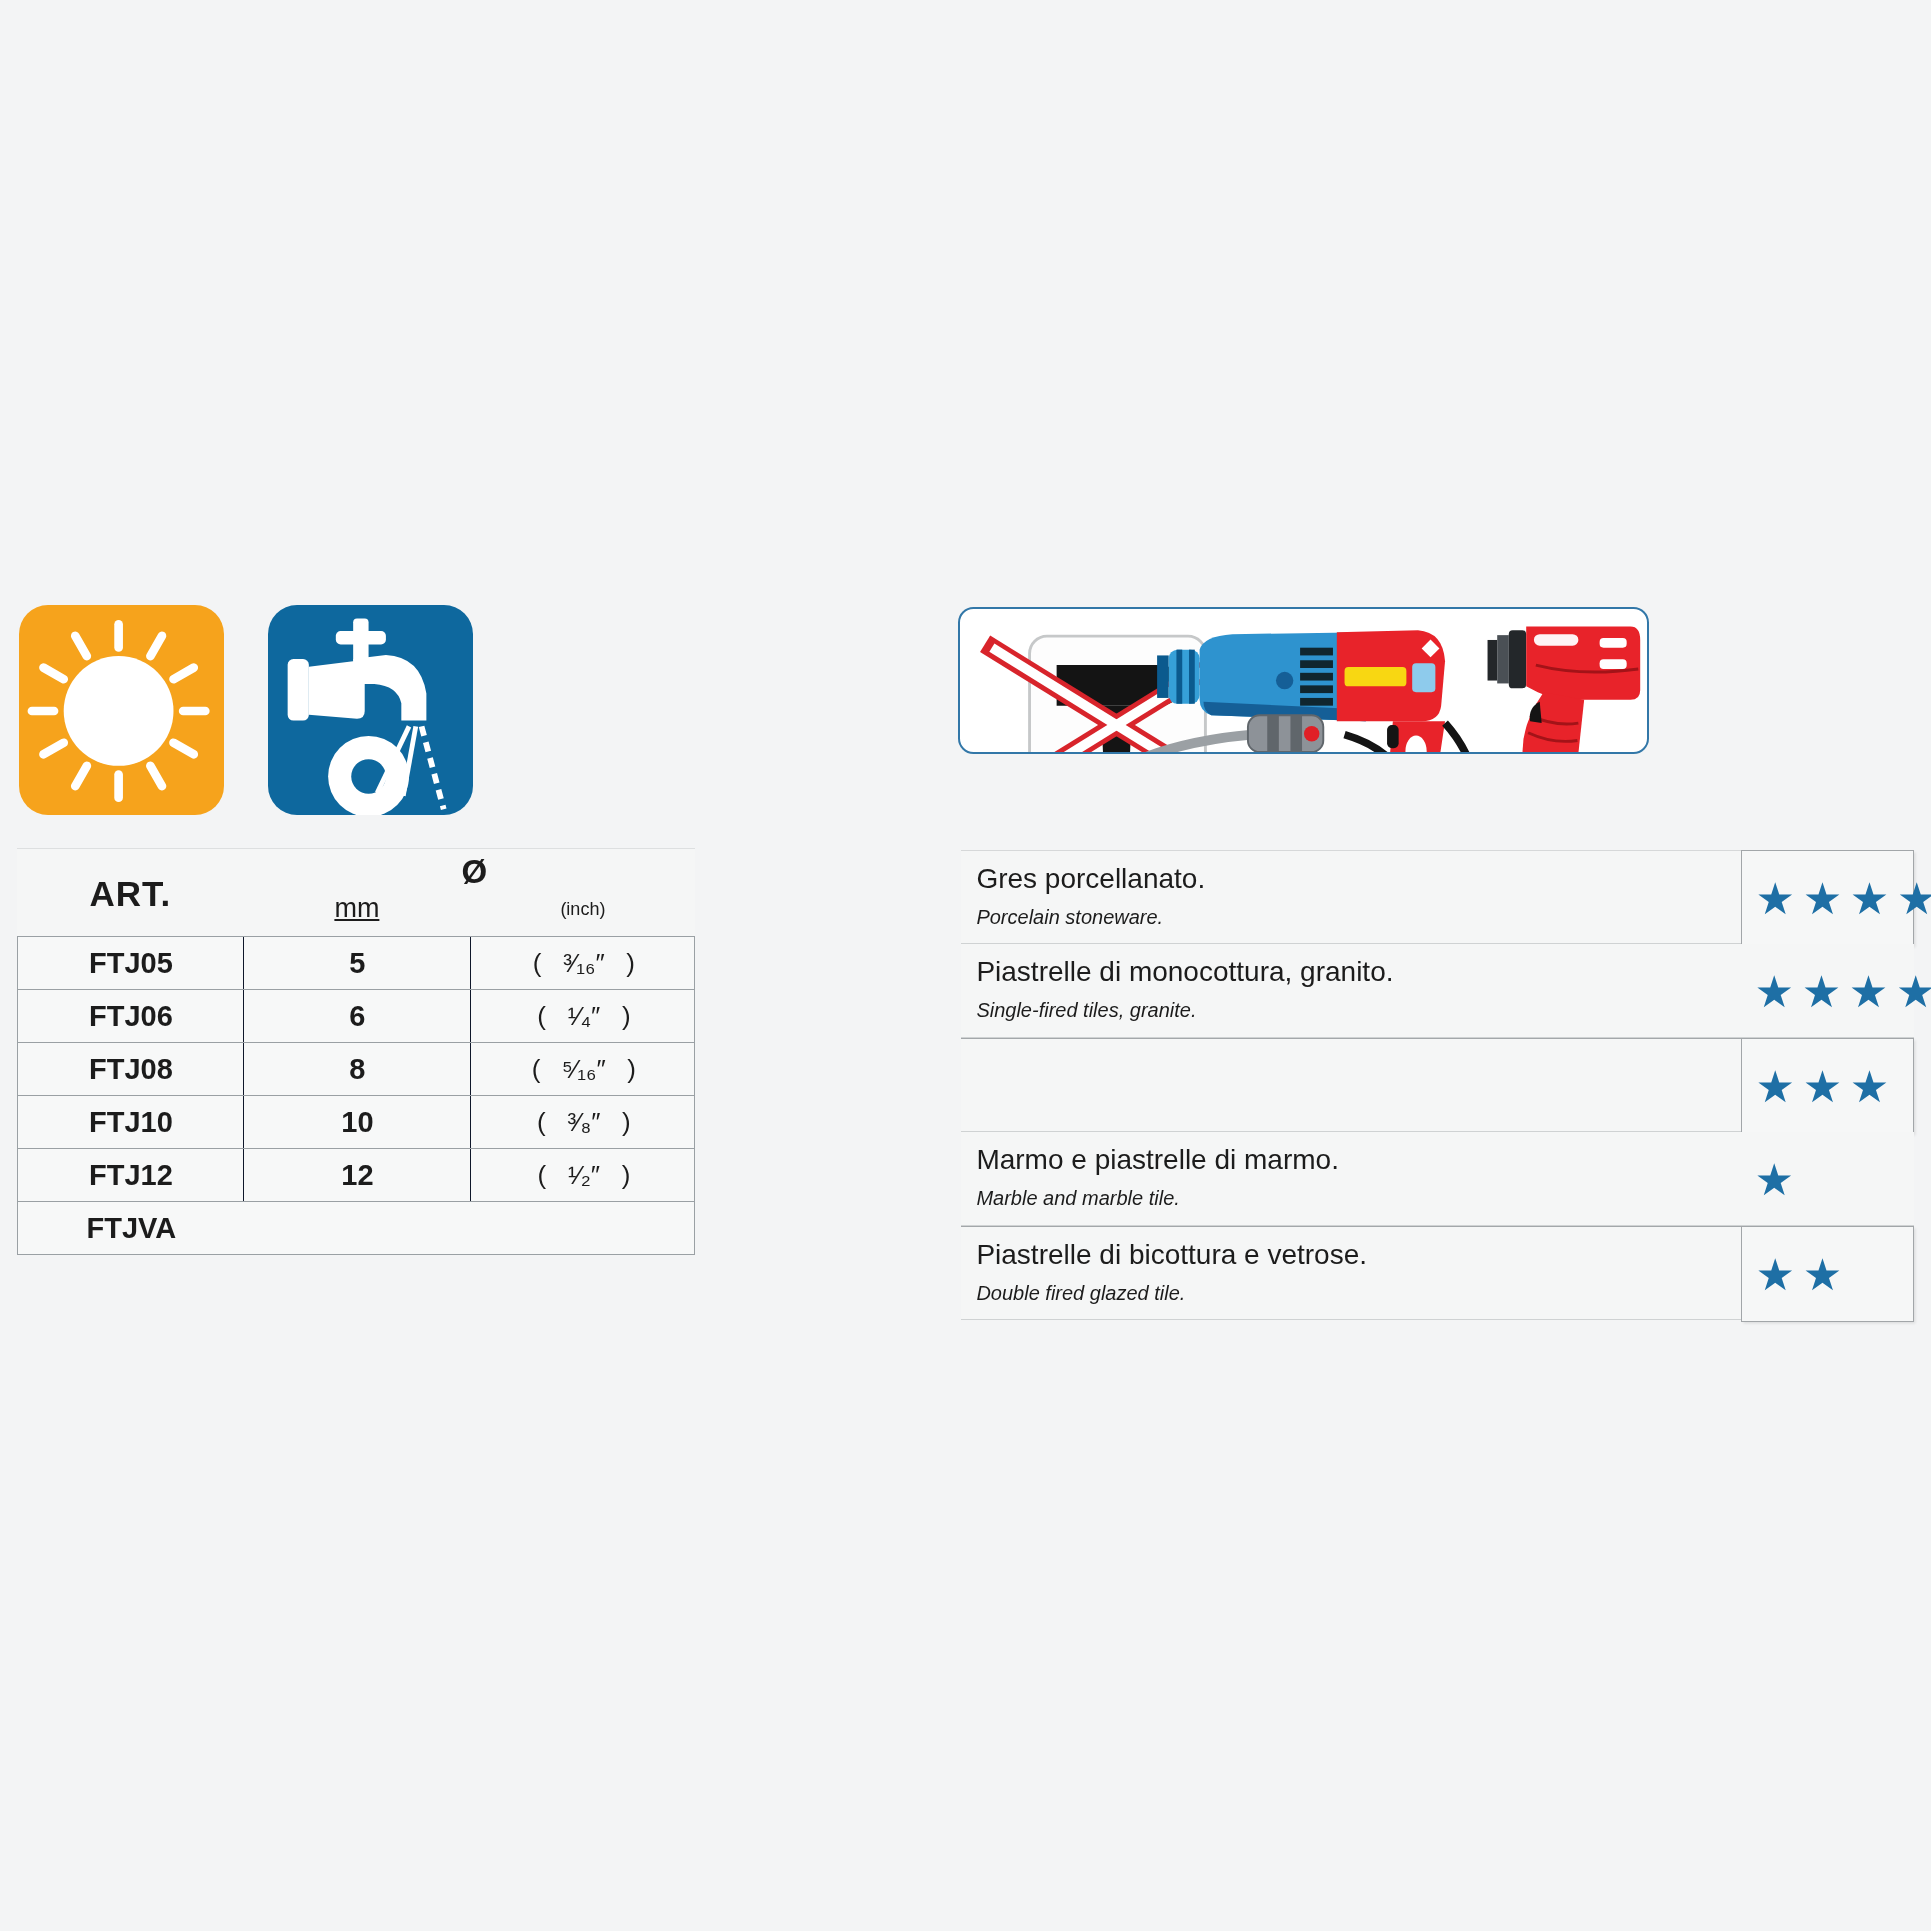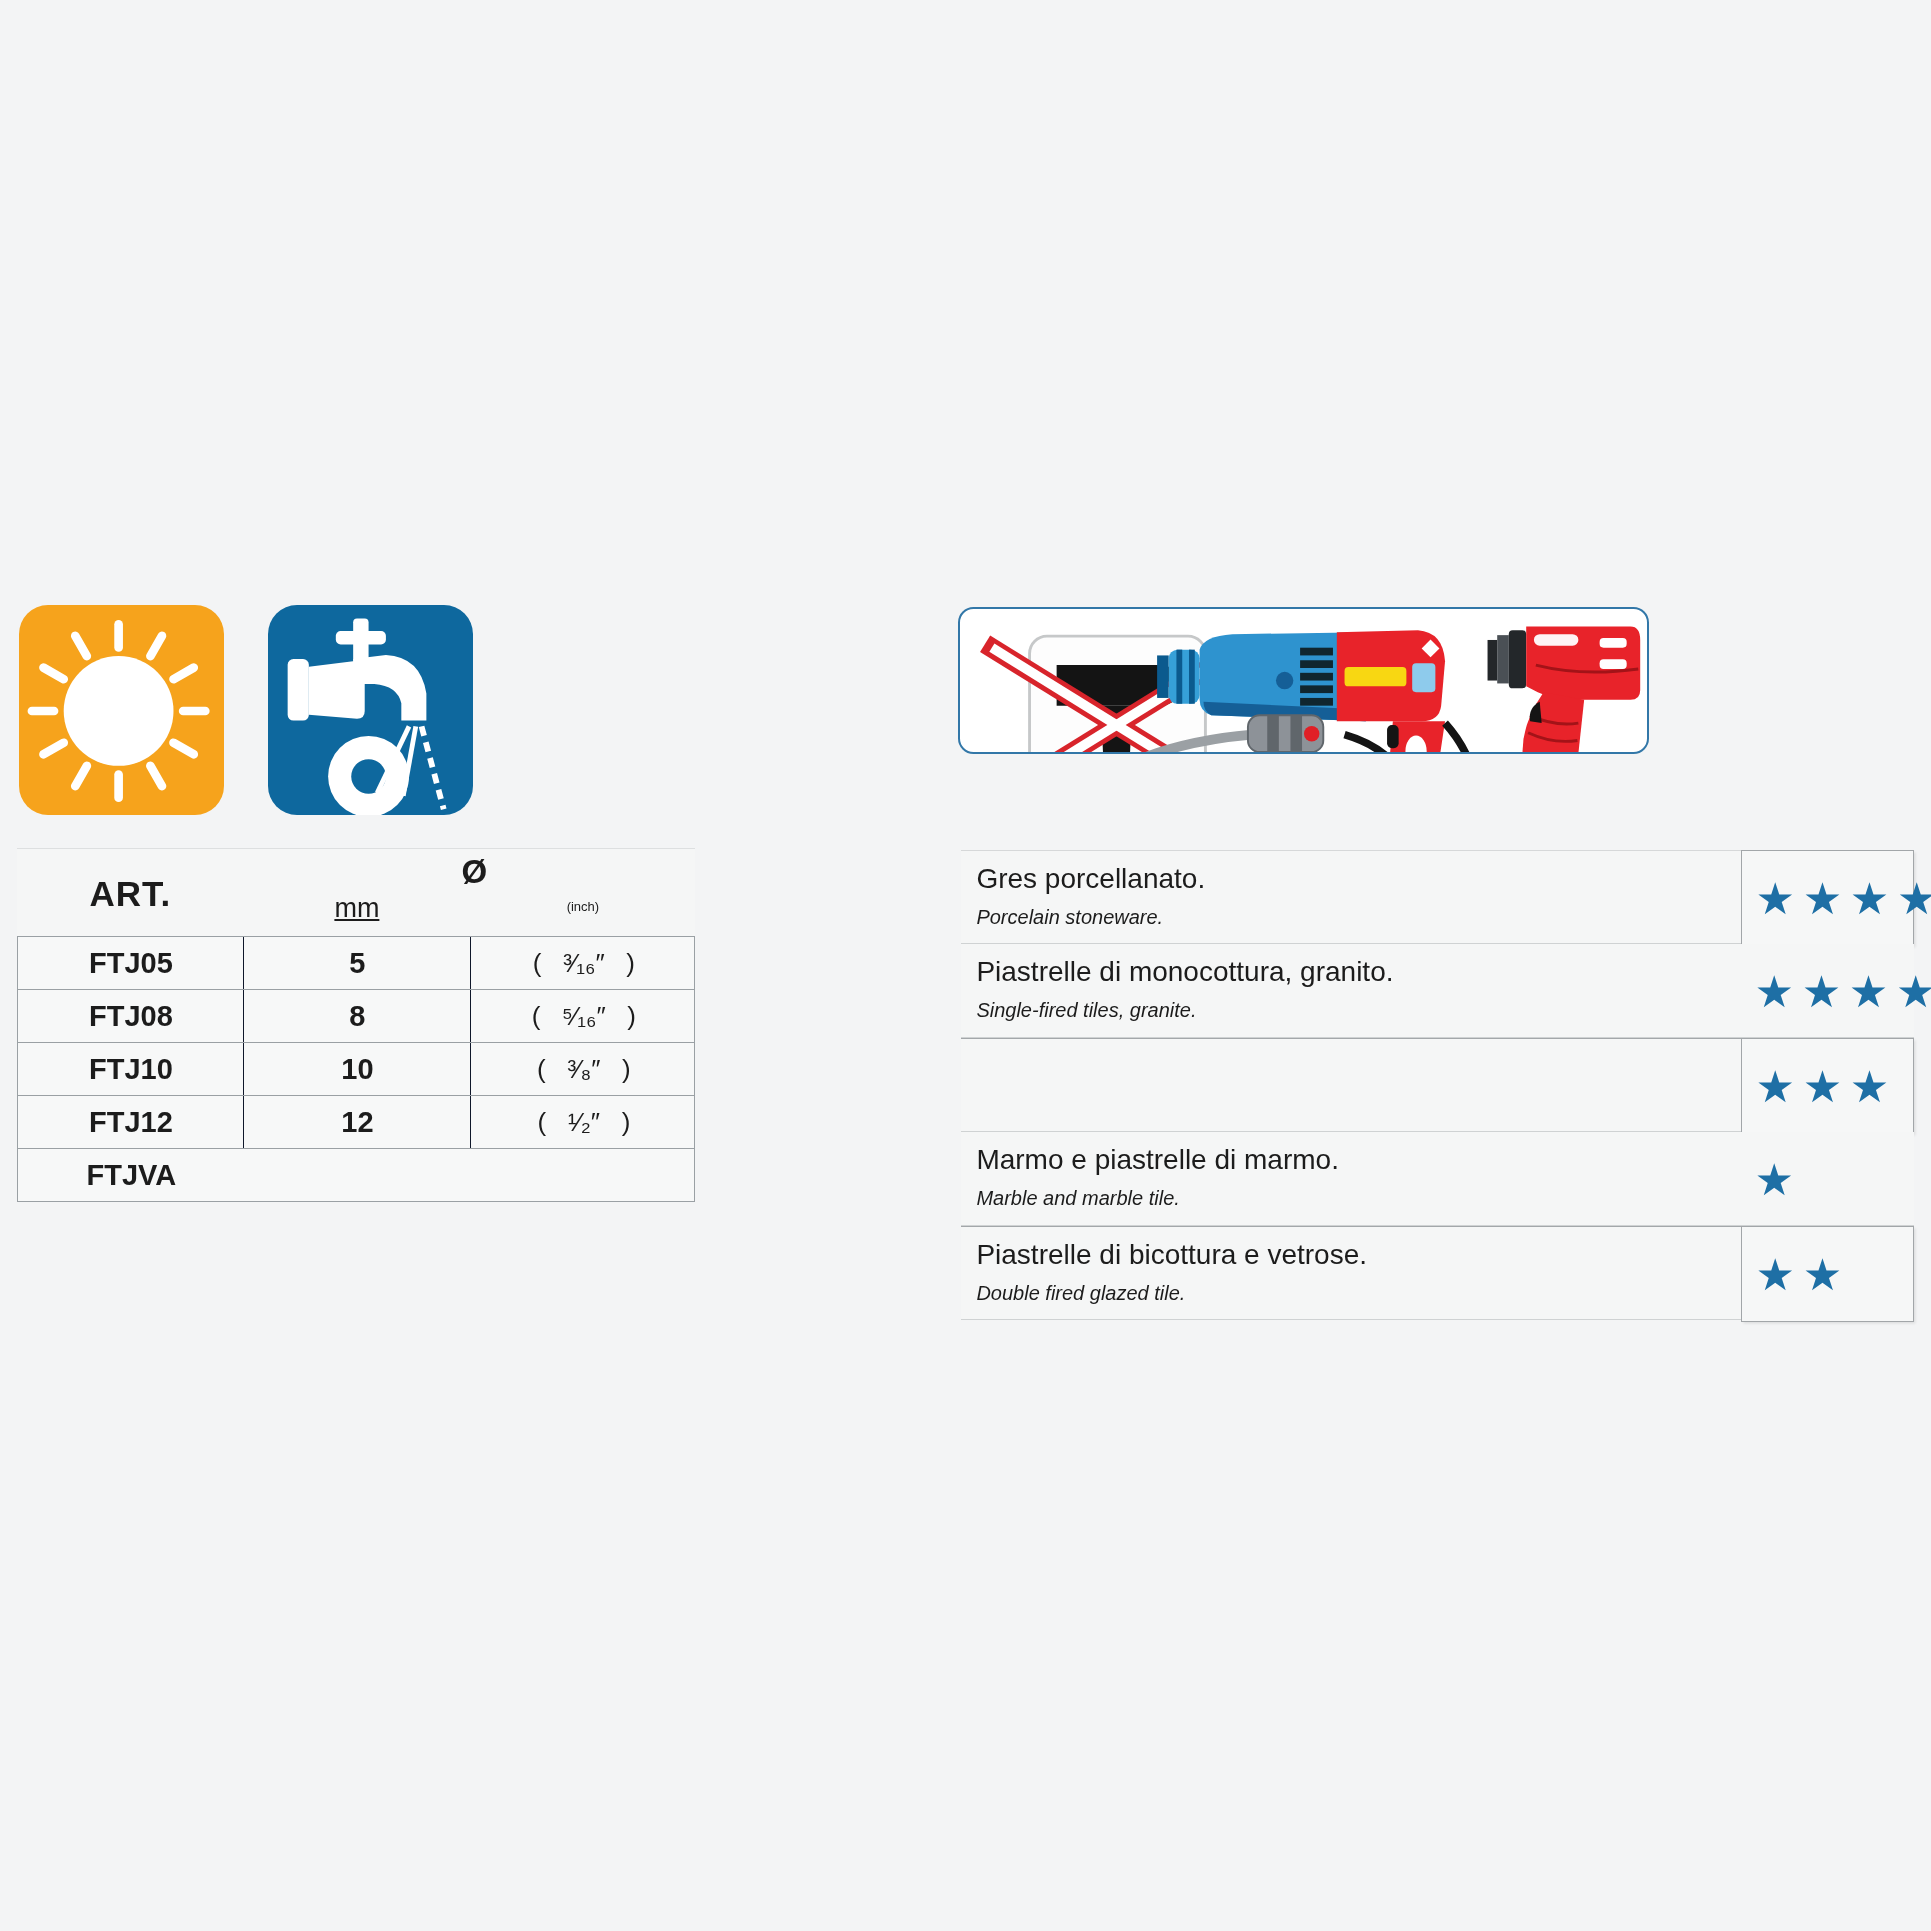--- a/index.html
+++ b/index.html
@@ -13,21 +13,21 @@
   #badge-water{left:268px;top:605px;width:205px;height:210px;background:#0e689e;}
 
   
   .lt{position:absolute;left:17.4px;top:848px;width:678px;}
   .lt-header{position:relative;height:87px;border-top:1px solid #dddfe0;background:#f5f6f6;}
   .lt-h-art{position:absolute;left:0;top:25px;width:226px;text-align:center;
             font-size:35px;font-weight:bold;letter-spacing:1px;}
   .lt-h-dia{position:absolute;left:423px;top:3.9px;width:68px;text-align:center;
             font-size:33px;font-weight:bold;}
   .lt-h-mm{position:absolute;left:226px;top:44px;width:227px;text-align:center;font-size:27px;text-decoration:underline;}
-  .lt-h-inch{position:absolute;left:453px;top:50px;width:225px;text-align:center;font-size:13px;}
+  .lt-h-inch{position:absolute;left:453px;top:50px;width:225px;text-align:center;font-size:18px;}
   .lt-body{border:1px solid #9aa0a4;border-bottom:none;background:#f7f8f8;}
   .lt-row{display:grid;grid-template-columns:226px 227px 225px;height:52px;
           border-bottom:1px solid #9aa0a4;}
   .lt-row.footer{grid-template-columns:226px 452px;}
   .lt-row>div{box-sizing:border-box;display:flex;align-items:center;justify-content:center;
               border-right:1px solid #0f172a;}
   .lt-row>div:last-child{border-right:none;}
   .cell-art{font-weight:bold;font-size:29px;}
   .cell-mm{font-weight:bold;font-size:29px;}
   .cell-inch{font-size:26px;}
@@ -102,20 +102,25 @@
       <div class="lt-h-art">ART.</div>
       <div class="lt-h-dia">Ø</div>
       <div class="lt-h-mm">mm</div>
       <div class="lt-h-inch">(inch)</div>
     </div>
     <div class="lt-body">
       <div class="lt-row">
         <div class="cell-art">FTJ05</div>
         <div class="cell-mm">5</div>
         <div class="cell-inch">(&nbsp;&nbsp;&nbsp;³⁄₁₆″&nbsp;&nbsp;&nbsp;)</div>
+      </div>
+      <div class="lt-row">
+        <div class="cell-art">FTJ06</div>
+        <div class="cell-mm">6</div>
+        <div class="cell-inch">(&nbsp;&nbsp;&nbsp;¹⁄₄″&nbsp;&nbsp;&nbsp;)</div>
       </div>
       <div class="lt-row">
         <div class="cell-art">FTJ08</div>
         <div class="cell-mm">8</div>
         <div class="cell-inch">(&nbsp;&nbsp;&nbsp;⁵⁄₁₆″&nbsp;&nbsp;&nbsp;)</div>
       </div>
       <div class="lt-row">
         <div class="cell-art">FTJ10</div>
         <div class="cell-mm">10</div>
         <div class="cell-inch">(&nbsp;&nbsp;&nbsp;³⁄₈″&nbsp;&nbsp;&nbsp;)</div>

